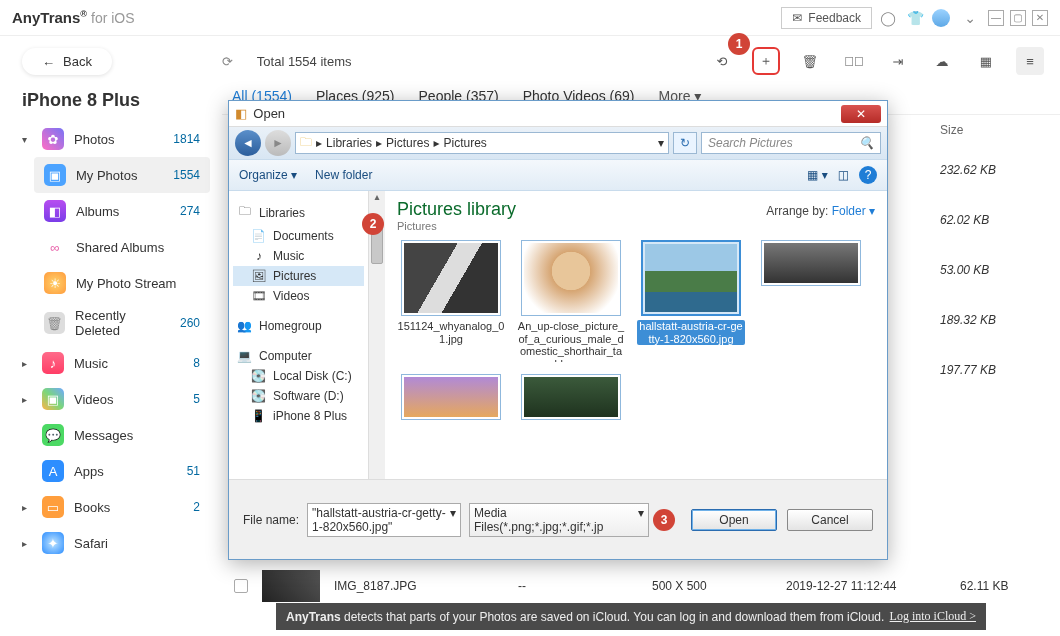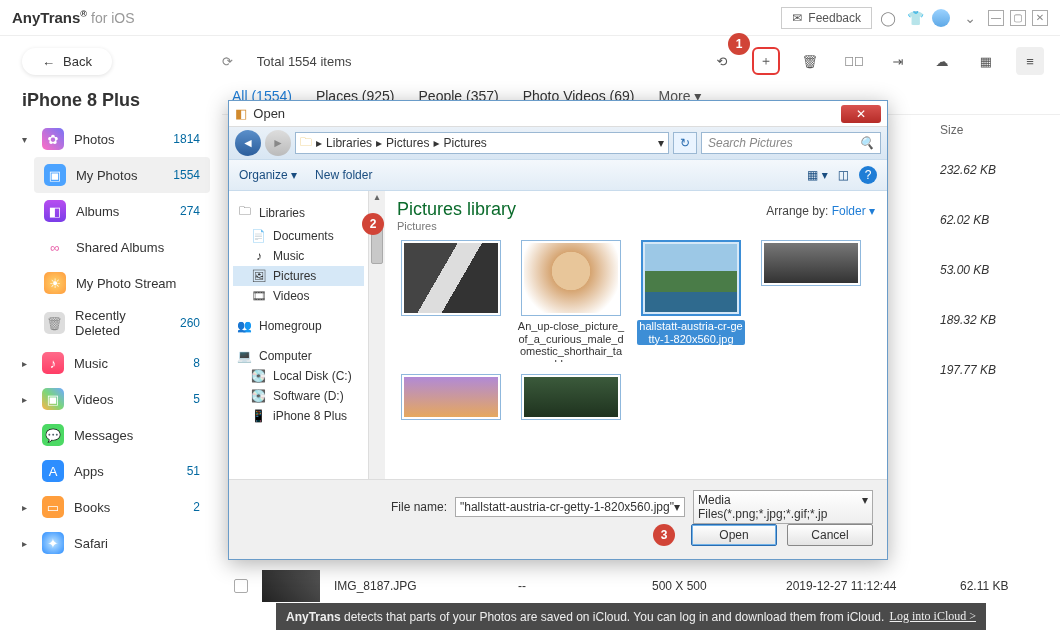--- a/index.html
+++ b/index.html
@@ -73,21 +73,21 @@
 .dialog .arrange { margin-left: auto; font-size: 12px; color: #444; }
 .dialog .arrange .v { color: #1f7dd6; }
 .dialog .lib-sub { color: #777; font-size: 11px; margin-bottom: 8px; }
 .dialog .thumbs { display: flex; gap: 12px; flex-wrap: wrap; }
 .dialog .thumb-item { width: 108px; display: flex; flex-direction: column; align-items: center; font-size: 11px; text-align: center; }
 .dialog .thumb-item .pic { width: 100px; height: 76px; border: 1px solid #8fb8dd; padding: 2px; background: #fff; display: flex; align-items: center; justify-content: center; }
 .dialog .thumb-item .pic .inner { width: 100%; height: 100%; }
 .dialog .thumb-item.sel .pic { border: 2px solid #3d8ed6; background: #d6e8f7; }
 .dialog .thumb-item.sel .fn { background: #3d8ed6; color: #fff; border-radius: 2px; padding: 0 2px; }
 .dialog .thumb-item .fn { margin-top: 4px; word-break: break-all; line-height: 1.15; max-height: 42px; overflow: hidden; }
-.dialog .footer { height: 80px; border-top: 1px solid #ddd; padding: 10px 14px; display: flex; flex-direction: column; background: #f0f0f0; align-items: flex-end; }
+.dialog .footer { height: 80px; border-top: 1px solid #ddd; padding: 10px 14px; display: flex; flex-direction: row; gap: 10px; background: #f0f0f0; }
 .dialog .frow { display: flex; align-items: center; gap: 8px; font-size: 12px; }
 .dialog .fname-input { flex: 1; border: 1px solid #aaa; background: #fff; padding: 2px 4px; font-size: 12px; }
 .dialog .combo { width: 180px; border: 1px solid #aaa; background: linear-gradient(#fff,#eee); padding: 2px 4px; font-size: 12px; display: flex; }
 .dialog .combo .dd { margin-left: auto; }
 .dialog .btnrow { display: flex; justify-content: flex-end; gap: 10px; align-items: center; position: relative; }
 .dialog .wbtn { width: 86px; padding: 3px 0; border: 1px solid #888; background: linear-gradient(#fff,#e4e4e4); font-size: 12px; text-align: center; border-radius: 2px; }
 .dialog .wbtn.primary { border: 1px solid #2a6cb0; box-shadow: 0 0 0 1px #6fb1e8 inset; }
 
 .bottombar { position: absolute; left: 276px; bottom: 6px; width: 710px; background: #4a4a4a; color: #eee; font-size: 12px; padding: 6px 10px; display: flex; align-items: center; }
 .bottombar .link { margin-left: auto; text-decoration: underline; font-family: Liberation Serif, serif; }
@@ -343,20 +343,21 @@
       <div class="lib-head">
         <span class="lib-title">Pictures library</span>
         <span class="arrange"><span>Arrange by:</span> <span class="v"><span>Folder</span> ▾</span></span>
       </div>
       <div class="lib-sub">Pictures</div>
       <div class="thumbs">
         <div class="thumb-item">
           <div class="pic">
               <div class="inner" style="background:linear-gradient(120deg,#444 40%,#ddd 40%,#ddd 58%,#333 58%)"></div>
             </div>
+          <div class="fn">151124_whyanalog_01.jpg</div>
         </div>
         <div class="thumb-item">
           <div class="pic">
               <div class="inner" style="background:radial-gradient(circle at 50% 40%,#e8c69a 30%,#d6a572 31%,#fff 80%)"></div>
             </div>
           <div class="fn">An_up-close_picture_of_a_curious_male_domestic_shorthair_tabby_...</div>
         </div>
         <div class="thumb-item sel">
           <div class="pic">
               <div class="inner" style="background:linear-gradient(#9cc8e6 40%,#4a7c48 40%,#4a7c48 70%,#2f6a8e 70%)"></div>

